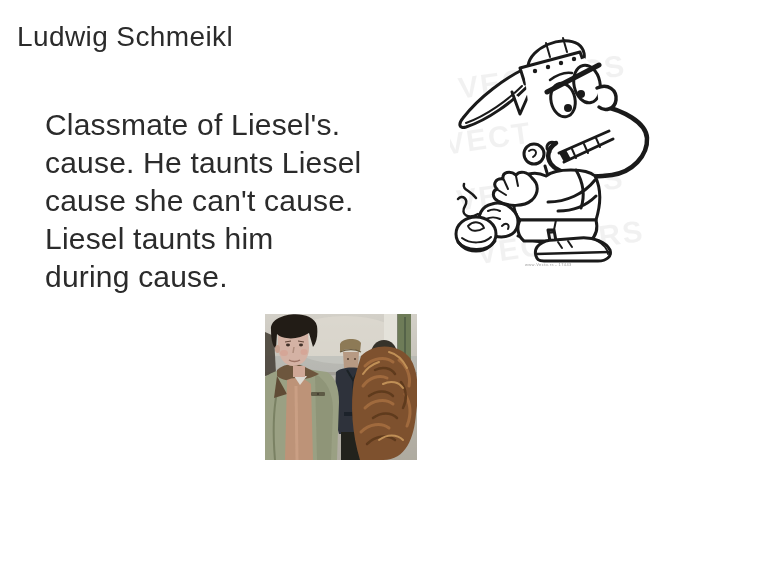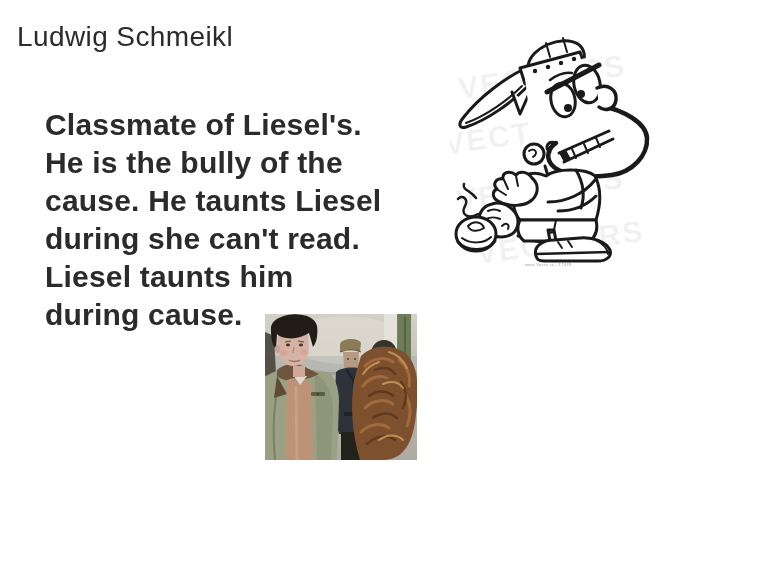--- a/index.html
+++ b/index.html
@@ -8,39 +8,38 @@
     font-family:"Liberation Sans",sans-serif;
   }
   .slide-title{
     position:absolute;left:17px;top:19px;
     font-size:28px;line-height:36px;letter-spacing:.4px;
     color:#2b2b2b;font-weight:400;
   }
   .body-text{
     position:absolute;left:45px;top:106px;
     font-size:30px;line-height:38px;letter-spacing:.2px;
-    color:#2b2b2b;font-weight:700;
+    color:#2b2b2b;font-weight:400;
   }
   .body-text .line{white-space:pre;}
   .cartoon-box{position:absolute;left:450px;top:28px;width:205px;height:242px;}
   .photo-box{position:absolute;left:265px;top:314px;width:152px;height:146px;}
   svg{display:block;}
 </style>
 </head>
 <body>
 
 <div class="stage">
 
   <div class="slide-title">Ludwig Schmeikl</div>
 
   <div class="body-text">
     <div class="line">Classmate of Liesel's.</div>
-    <div class="line">He is the bully of the</div>
     <div class="line">cause. He taunts Liesel</div>
-    <div class="line">during she can't read.</div>
+    <div class="line">cause she can't cause.</div>
     <div class="line">Liesel taunts him</div>
     <div class="line">during cause.</div>
   </div>
 
   <div class="cartoon-box">
     <svg width="205" height="242" viewBox="0 0 205 242">
 
       <g font-family="Liberation Sans, sans-serif" font-weight="bold" font-size="30" fill="#000000" fill-opacity="0.055" letter-spacing="2">
         <text x="8" y="58" transform="rotate(-8 100 50)">VECTO.RS</text>
         <text x="-6" y="112" transform="rotate(-8 100 105)">VECTO.RS</text>

